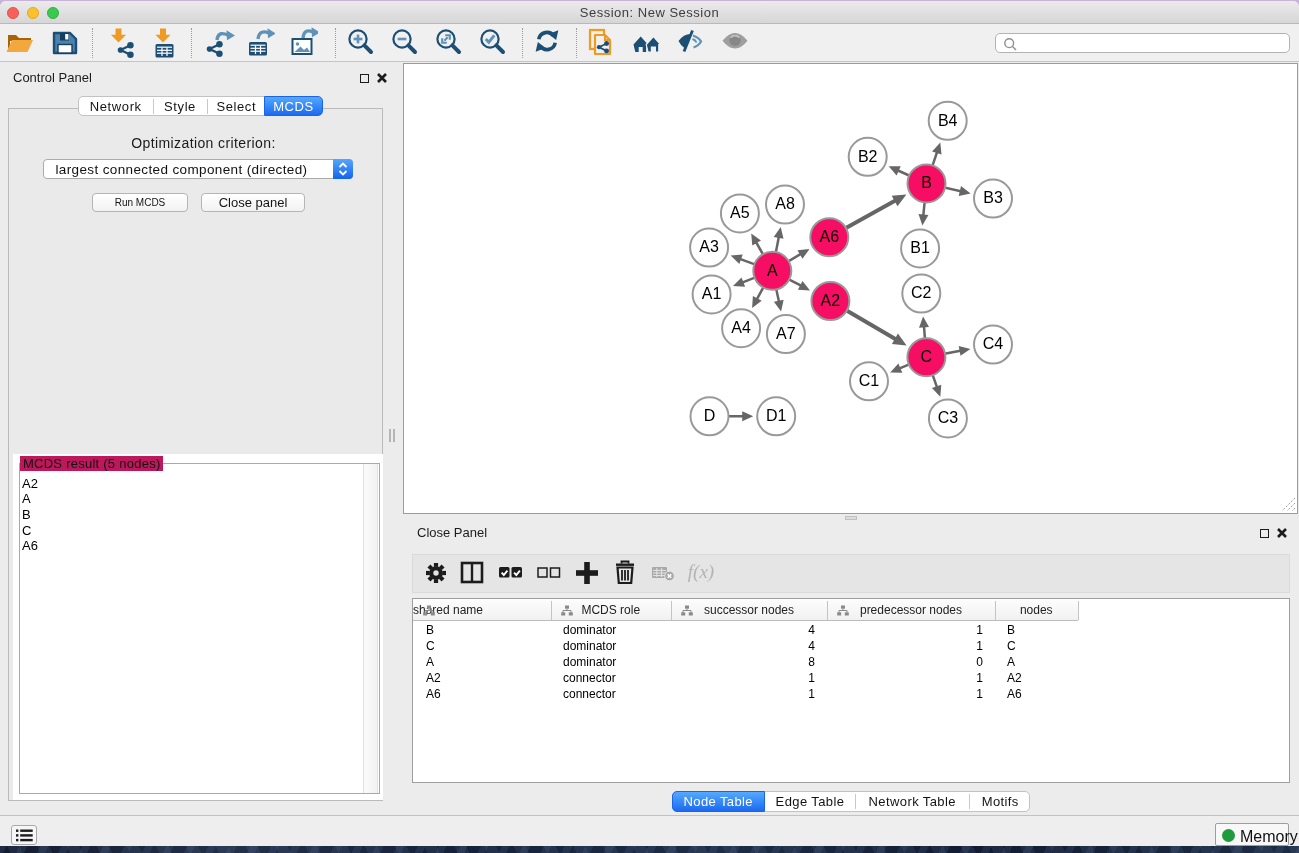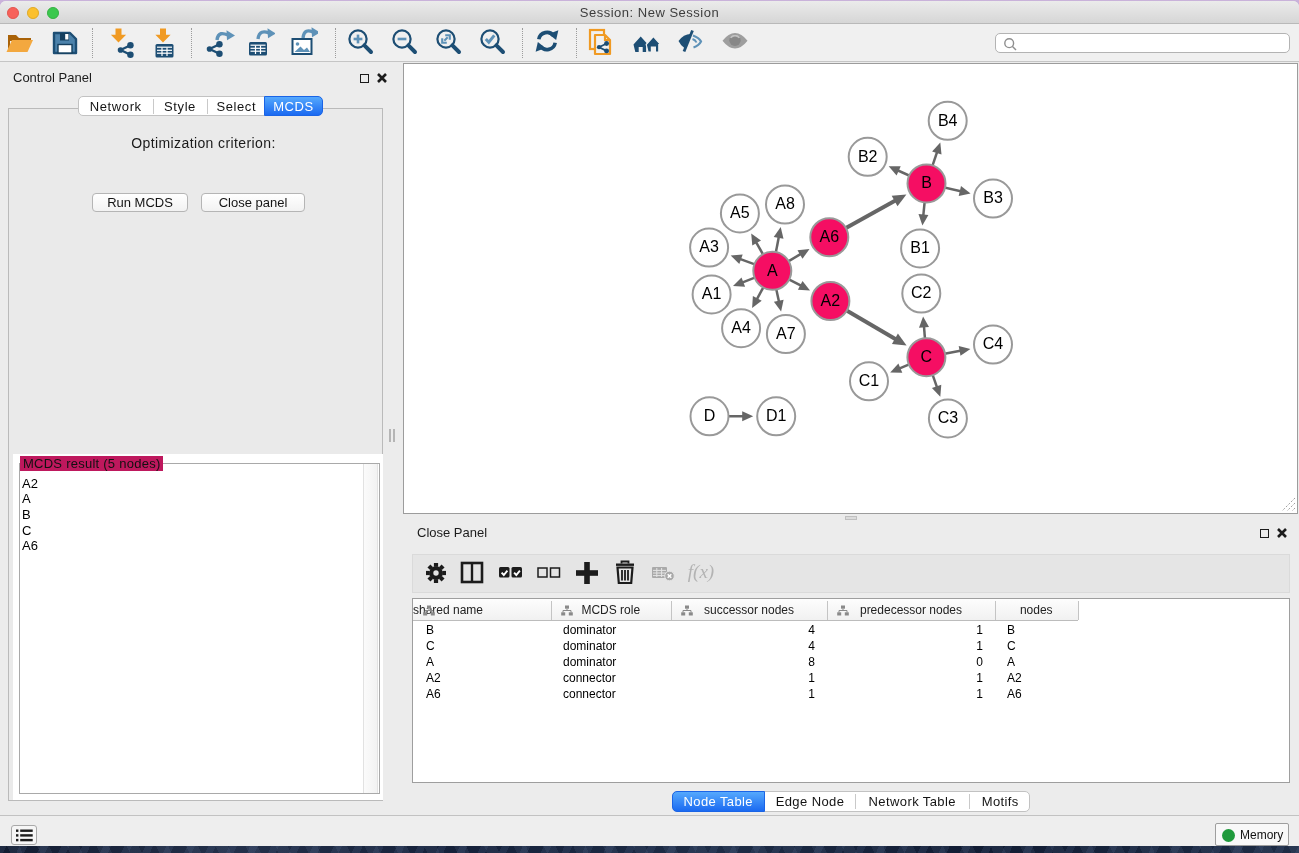--- a/index.html
+++ b/index.html
@@ -145,21 +145,30 @@
         <path d="M2 2 L10 10 M10 2 L2 10" stroke="#1b1b1b" stroke-width="2.6"></path>
       </svg>
 <div class="abs" style="left:8px;top:106.5px;width:375px;height:693px;background:#eaeaea;border:1px solid #bababa"></div>
 <div class="abs" style="left:78px;top:95px;width:244px;height:20px;background:#fff;border:1px solid #c2c2c2;border-radius:5px;font-size:13px;letter-spacing:0.6px;color:#141414">
 <div class="abs" style="left:0;top:2px;width:73.5px;text-align:center">Network</div>
 <div class="abs" style="left:73.5px;top:2px;width:54px;text-align:center;border-left:1px solid #c9c9c9">Style</div>
 <div class="abs" style="left:127.5px;top:2px;width:58.5px;text-align:center;border-left:1px solid #c9c9c9">Select</div>
 <div class="abs" style="left:185px;top:-1px;width:59px;height:20px;background:linear-gradient(#55a9fd,#1b6af1);border-radius:0 5px 5px 0;border:1px solid #1a64e6;color:#fff;text-align:center;line-height:19px">MCDS</div>
 </div>
 <div class="abs" style="left:16px;top:134px;width:375px;height:18px;text-align:center;font-size:14px;letter-spacing:0.4px;color:#1a1a1a">Optimization criterion:</div>
-<div class="abs" style="left:92px;top:192px;width:96px;height:19px;background:linear-gradient(#ffffff,#f2f2f2);border:1px solid #b5b5b5;border-radius:4px;font-size:13px;color:#141414;text-align:center;line-height:17px">Run MCDS</div>
+<div class="abs" style="left:43px;top:157.5px;width:310px;height:20.5px;background:#fff;border:1px solid #ababab;border-radius:4px">
+<div class="abs" style="left:11.5px;top:2.5px;font-size:13.5px;letter-spacing:0.37px;color:#111">largest connected component (directed)</div>
+<div class="abs" style="left:289px;top:-1px;width:20px;height:20.5px;background:linear-gradient(#54a7fc,#1463ee);border-radius:0 4px 4px 0">
+<svg style="position:absolute;left:4px;top:3px" width="12" height="14" viewBox="0 0 12 14">
+            <path d="M2.5 5 L6 1.5 L9.5 5" fill="none" stroke="#fff" stroke-width="1.8"></path>
+            <path d="M2.5 9 L6 12.5 L9.5 9" fill="none" stroke="#fff" stroke-width="1.8"></path>
+          </svg>
+</div>
+      </div>
+<div class="abs" style="left:92px;top:192px;width:96px;height:19px;background:linear-gradient(#ffffff,#f2f2f2);border:1px solid #b5b5b5;border-radius:4px;font-size:10px;color:#141414;text-align:center;line-height:17px">Run MCDS</div>
 <div class="abs" style="left:201px;top:192px;width:104px;height:19px;background:linear-gradient(#ffffff,#f2f2f2);border:1px solid #b5b5b5;border-radius:4px;font-size:13px;color:#141414;text-align:center;line-height:17px">Close panel</div>
 <div class="abs" style="left:13px;top:453px;width:370px;height:346px;background:#fff"></div>
 <div class="abs" style="left:19px;top:462px;width:361px;height:331px;border:1px solid #a9a9a9"></div>
 <div class="abs" style="left:20px;top:455px;background:#be185d;padding:0 3px;font-size:13px;letter-spacing:0.25px;color:#111">MCDS result (5 nodes)</div>
 <div class="abs" style="left:22px;top:474.5px;font-size:13px;color:#000">
         <div style="height:15.7px">A2</div>
         <div style="height:15.7px">A</div>
         <div style="height:15.7px">B</div>
         <div style="height:15.7px">C</div>
         <div style="height:15.7px">A6</div>
@@ -375,35 +384,35 @@
 <div class="abs" style="left:470px;top:72px;width:100px;text-align:right;font-size:12px">1</div>
 <div class="abs" style="left:594px;top:72px;font-size:12px">A2</div>
 <div class="abs" style="left:13px;top:88px;font-size:12px">A6</div>
 <div class="abs" style="left:150px;top:88px;font-size:12px">connector</div>
 <div class="abs" style="left:302px;top:88px;width:100px;text-align:right;font-size:12px">1</div>
 <div class="abs" style="left:470px;top:88px;width:100px;text-align:right;font-size:12px">1</div>
 <div class="abs" style="left:594px;top:88px;font-size:12px">A6</div>
 </div>
 <div class="abs" style="left:672px;top:789.5px;width:358px;height:21px;background:#fff;border:1px solid #c2c2c2;border-radius:5px;font-size:13px;letter-spacing:0.4px;color:#141414">
 <div class="abs" style="left:-1px;top:-1px;width:92.5px;height:21px;background:linear-gradient(#55a9fd,#1b6af1);border-radius:5px 0 0 5px;border:1px solid #1a64e6;color:#fff;text-align:center;line-height:20px">Node Table</div>
-<div class="abs" style="left:92.5px;top:2.5px;width:89px;text-align:center">Edge Node</div>
+<div class="abs" style="left:92.5px;top:2.5px;width:89px;text-align:center">Edge Table</div>
 <div class="abs" style="left:181.5px;top:2.5px;width:114.5px;text-align:center;border-left:1px solid #c9c9c9">Network Table</div>
 <div class="abs" style="left:296px;top:2.5px;width:61.5px;text-align:center;border-left:1px solid #c9c9c9">Motifs</div>
 </div>
 <div class="abs" style="left:0;top:814px;width:1299px;height:31px;background:#eeeeee;border-top:1px solid #c2c2c2">
 <div class="abs" style="left:11px;top:9px;width:26px;height:20px;background:#f6f6f6;border:1px solid #a9a9a9;border-radius:3px">
 <svg style="position:absolute;left:4px;top:3px" width="17" height="13" viewBox="0 0 17 13">
             <g fill="#1c1c1c">
               <rect x="0" y="0.5" width="2.4" height="2.4"></rect>
               <rect x="0" y="5.2" width="2.4" height="2.4"></rect>
               <rect x="0" y="9.9" width="2.4" height="2.4"></rect>
               <rect x="4.2" y="0.5" width="12.5" height="2.4"></rect>
               <rect x="4.2" y="5.2" width="12.5" height="2.4"></rect>
               <rect x="4.2" y="9.9" width="12.5" height="2.4"></rect>
             </g>
           </svg>
 </div>
 <div class="abs" style="left:1215px;top:7px;width:74px;height:23px;background:#f8f8f8;border:1px solid #9e9e9e;border-radius:2px">
 <div class="abs" style="left:6px;top:4.5px;width:13px;height:13px;border-radius:50%;background:#1f9a3c"></div>
-<div class="abs" style="left:24px;top:4px;font-size:12px;color:#111">Memory</div>
+<div class="abs" style="left:24px;top:4px;font-size:16px;color:#111">Memory</div>
 </div>
       </div>
 </div>
 </div>
 </body></html>

